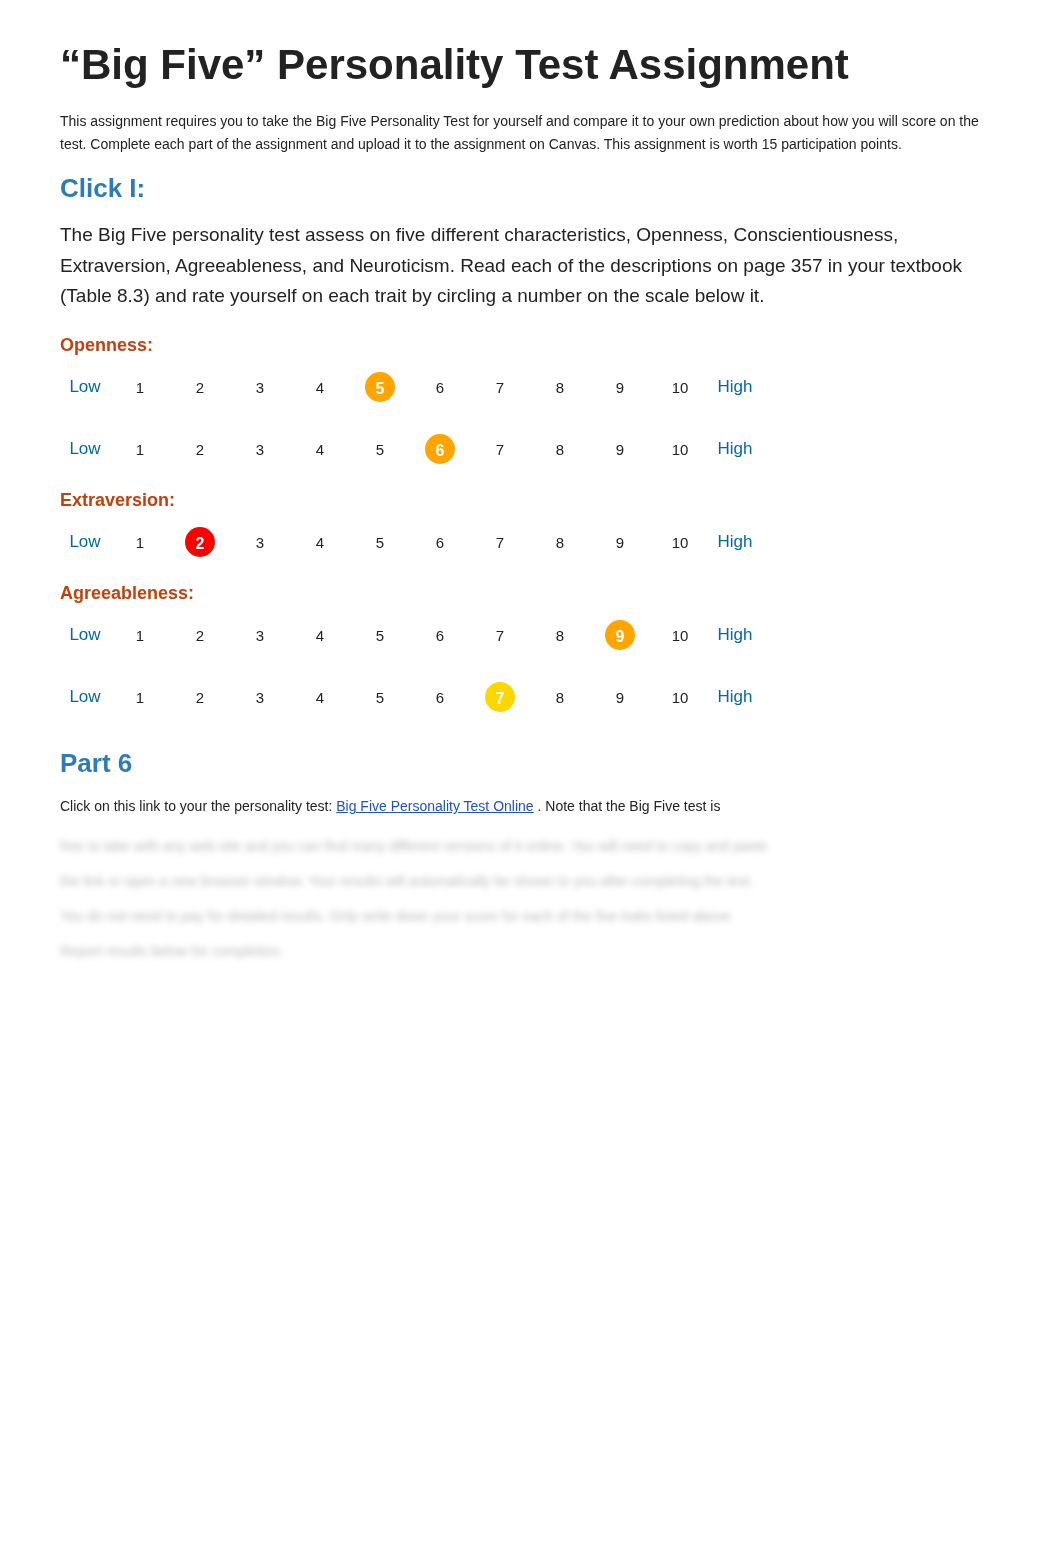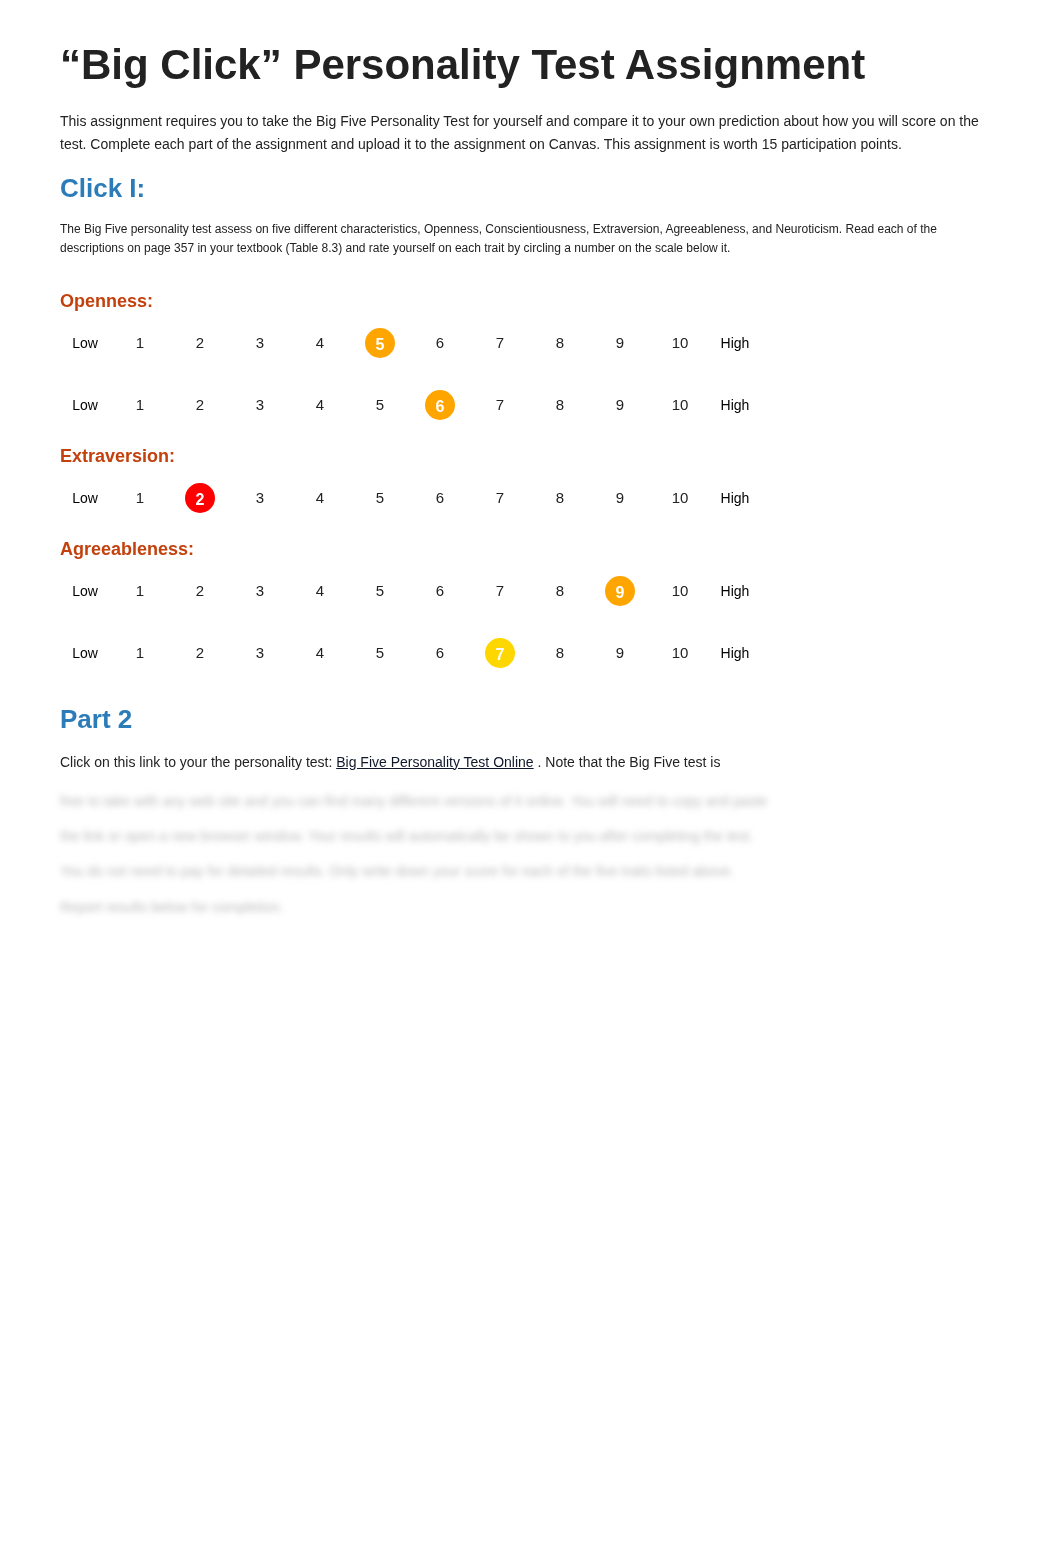--- a/index.html
+++ b/index.html
@@ -31,23 +31,23 @@
     }
 
     .section-heading {
       font-size: 26px;
       font-weight: bold;
       color: #2b7cb8;
       margin-bottom: 16px;
     }
 
     .part-intro {
-      font-size: 12px;
+      font-size: 19px;
       line-height: 1.6;
-      margin-bottom: 32px;
+      margin-bottom: 24px;
     }
 
     .trait-label {
       font-size: 18px;
       font-weight: bold;
       color: #c2410c;
       margin-bottom: 10px;
       margin-top: 10px;
     }
 
@@ -62,22 +62,22 @@
     .scale-item {
       min-width: 60px;
       text-align: center;
       font-size: 15px;
       color: #222;
     }
 
     .scale-label {
       min-width: 50px;
       text-align: center;
-      font-size: 14px;
-      color: #000000;
+      font-size: 17px;
+      color: #0369a1;
     }
 
     .circled {
       display: inline-block;
       width: 30px;
       height: 30px;
       border-radius: 50%;
       text-align: center;
       line-height: 30px;
       font-weight: bold;
@@ -110,37 +110,37 @@
       margin-top: 30px;
     }
 
     .part2-text {
       font-size: 14px;
       line-height: 1.6;
       margin-bottom: 16px;
     }
 
     .link-text {
-      color: #0f172a;
+      color: #1d4ed8;
       text-decoration: underline;
     }
 
     .blurred-text {
       color: #bbb;
       font-size: 14px;
       line-height: 1.8;
       margin-bottom: 10px;
       filter: blur(3px);
       user-select: none;
     }
   </style>
 </head>
 <body>
 
-<h1 class="page-title">“Big Click” Personality Test Assignment</h1>
+<h1 class="page-title">“Big Five” Personality Test Assignment</h1>
 
 <p class="intro-text">This assignment requires you to take the Big Five Personality Test for yourself and compare it to your own prediction about how you will score on the test.  Complete each part of the assignment and upload it to the assignment on Canvas.  This assignment is worth 15 participation points.</p>
 
 <div>
   <h2 class="section-heading">Click I:</h2>
   <p class="part-intro">The Big Five personality test assess on five different characteristics, Openness, Conscientiousness, Extraversion, Agreeableness, and Neuroticism.  Read each of the descriptions on page 357 in your textbook (Table 8.3) and rate yourself on each trait by circling a number on the scale below it.</p>
 
   <div>
     <div class="trait-label">Openness:</div>
     <div class="scale-row">
@@ -224,21 +224,21 @@
       <span class="scale-item"><span class="circled circle-yellow">7</span></span>
       <span class="scale-item">8</span>
       <span class="scale-item">9</span>
       <span class="scale-item">10</span>
       <span class="scale-label">High</span>
     </div>
   </div>
 </div>
 
 <div style="margin-top: 30px;">
-  <h2 class="part2-heading">Part 2</h2>
+  <h2 class="part2-heading">Part 6</h2>
   <p class="part2-text">
     <span>Click on this link to your the personality test: </span><a class="link-text" href="#">Big Five Personality Test Online</a><span> .  Note that the Big Five test is</span>
   </p>
   <p class="blurred-text">free to take with any web site and you can find many different versions of it online.  You will need to copy and paste</p>
   <p class="blurred-text">the link or open a new browser window.  Your results will automatically be shown to you after completing the test.</p>
   <p class="blurred-text">You do not need to pay for detailed results.  Only write down your score for each of the five traits listed above.</p>
   <p class="blurred-text">Report results below for completion.</p>
 </div>
 
 </body></html>

